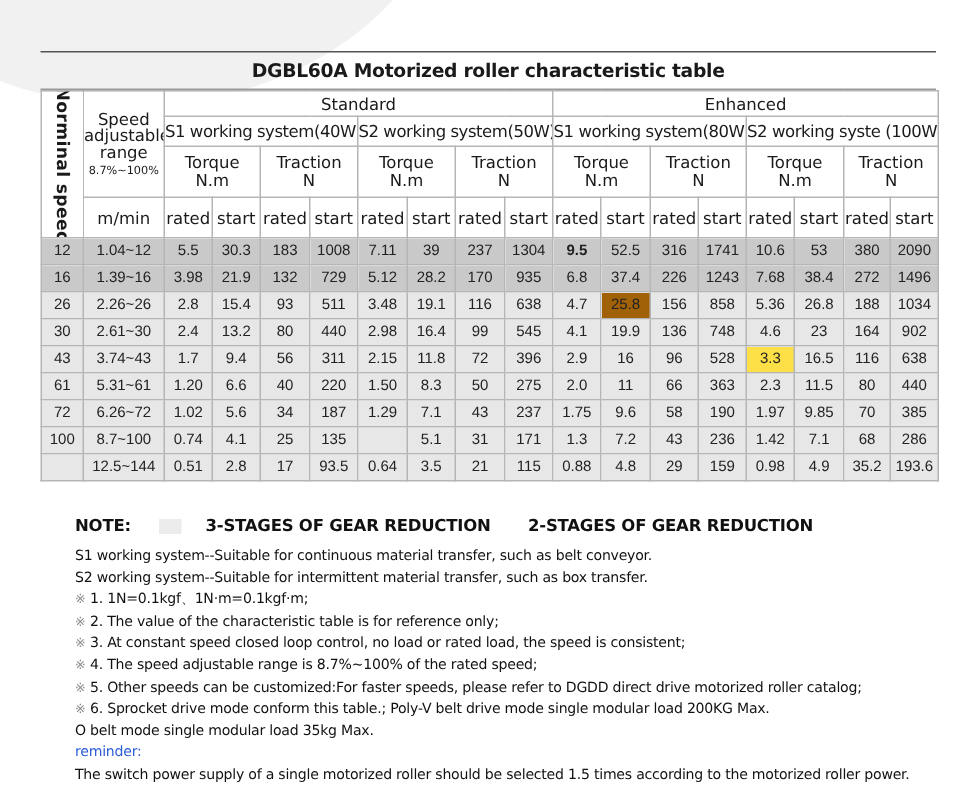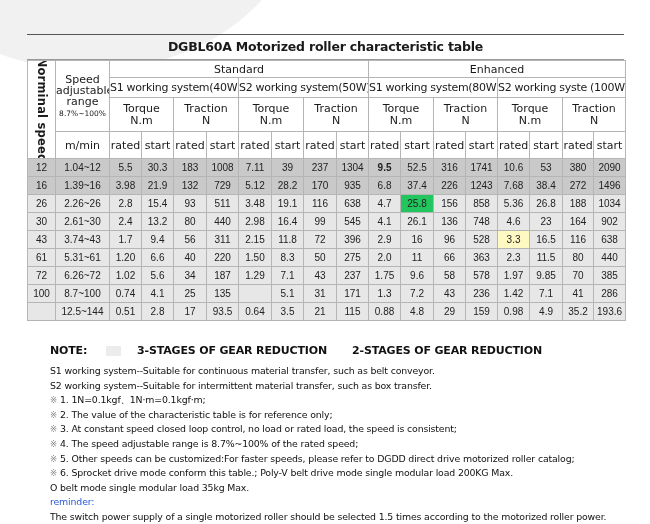--- a/index.html
+++ b/index.html
@@ -163,41 +163,41 @@
           <td style="background: rgb(231, 231, 231);">2.26~26</td>
           <td class="thick-l" style="background: rgb(231, 231, 231);">2.8</td>
           <td style="background: rgb(231, 231, 231);">15.4</td>
           <td style="background: rgb(231, 231, 231);">93</td>
           <td style="background: rgb(231, 231, 231);">511</td>
           <td class="thick-l" style="background: rgb(231, 231, 231);">3.48</td>
           <td style="background: rgb(231, 231, 231);">19.1</td>
           <td style="background: rgb(231, 231, 231);">116</td>
           <td style="background: rgb(231, 231, 231);">638</td>
           <td class="thick-l" style="background: rgb(231, 231, 231);">4.7</td>
-          <td style="background: #22c55e;">25.8</td>
+          <td style="background: #a16207;">25.8</td>
           <td style="background: rgb(231, 231, 231);">156</td>
           <td style="background: rgb(231, 231, 231);">858</td>
           <td class="thick-l" style="background: rgb(231, 231, 231);">5.36</td>
           <td style="background: rgb(231, 231, 231);">26.8</td>
           <td style="background: rgb(231, 231, 231);">188</td>
           <td style="background: rgb(231, 231, 231);">1034</td>
         </tr>
         <tr class="light">
           <td style="background: rgb(231, 231, 231);">30</td>
           <td style="background: rgb(231, 231, 231);">2.61~30</td>
           <td class="thick-l" style="background: rgb(231, 231, 231);">2.4</td>
           <td style="background: rgb(231, 231, 231);">13.2</td>
           <td style="background: rgb(231, 231, 231);">80</td>
           <td style="background: rgb(231, 231, 231);">440</td>
           <td class="thick-l" style="background: rgb(231, 231, 231);">2.98</td>
           <td style="background: rgb(231, 231, 231);">16.4</td>
           <td style="background: rgb(231, 231, 231);">99</td>
           <td style="background: rgb(231, 231, 231);">545</td>
           <td class="thick-l" style="background: rgb(231, 231, 231);">4.1</td>
-          <td style="background: rgb(231, 231, 231);">26.1</td>
+          <td style="background: rgb(231, 231, 231);">19.9</td>
           <td style="background: rgb(231, 231, 231);">136</td>
           <td style="background: rgb(231, 231, 231);">748</td>
           <td class="thick-l" style="background: rgb(231, 231, 231);">4.6</td>
           <td style="background: rgb(231, 231, 231);">23</td>
           <td style="background: rgb(231, 231, 231);">164</td>
           <td style="background: rgb(231, 231, 231);">902</td>
         </tr>
         <tr class="light">
           <td style="background: rgb(231, 231, 231);">43</td>
           <td style="background: rgb(231, 231, 231);">3.74~43</td>
@@ -206,21 +206,21 @@
           <td style="background: rgb(231, 231, 231);">56</td>
           <td style="background: rgb(231, 231, 231);">311</td>
           <td class="thick-l" style="background: rgb(231, 231, 231);">2.15</td>
           <td style="background: rgb(231, 231, 231);">11.8</td>
           <td style="background: rgb(231, 231, 231);">72</td>
           <td style="background: rgb(231, 231, 231);">396</td>
           <td class="thick-l" style="background: rgb(231, 231, 231);">2.9</td>
           <td style="background: rgb(231, 231, 231);">16</td>
           <td style="background: rgb(231, 231, 231);">96</td>
           <td style="background: rgb(231, 231, 231);">528</td>
-          <td class="thick-l" style="background: #fef9c3;">3.3</td>
+          <td class="thick-l" style="background: #fde047;">3.3</td>
           <td style="background: rgb(231, 231, 231);">16.5</td>
           <td style="background: rgb(231, 231, 231);">116</td>
           <td style="background: rgb(231, 231, 231);">638</td>
         </tr>
         <tr class="light">
           <td style="background: rgb(231, 231, 231);">61</td>
           <td style="background: rgb(231, 231, 231);">5.31~61</td>
           <td class="thick-l" style="background: rgb(231, 231, 231);">1.20</td>
           <td style="background: rgb(231, 231, 231);">6.6</td>
           <td style="background: rgb(231, 231, 231);">40</td>
@@ -245,21 +245,21 @@
           <td style="background: rgb(231, 231, 231);">5.6</td>
           <td style="background: rgb(231, 231, 231);">34</td>
           <td style="background: rgb(231, 231, 231);">187</td>
           <td class="thick-l" style="background: rgb(231, 231, 231);">1.29</td>
           <td style="background: rgb(231, 231, 231);">7.1</td>
           <td style="background: rgb(231, 231, 231);">43</td>
           <td style="background: rgb(231, 231, 231);">237</td>
           <td class="thick-l" style="background: rgb(231, 231, 231);">1.75</td>
           <td style="background: rgb(231, 231, 231);">9.6</td>
           <td style="background: rgb(231, 231, 231);">58</td>
-          <td style="background: rgb(231, 231, 231);">578</td>
+          <td style="background: rgb(231, 231, 231);">190</td>
           <td class="thick-l" style="background: rgb(231, 231, 231);">1.97</td>
           <td style="background: rgb(231, 231, 231);">9.85</td>
           <td style="background: rgb(231, 231, 231);">70</td>
           <td style="background: rgb(231, 231, 231);">385</td>
         </tr>
         <tr class="light">
           <td style="background: rgb(231, 231, 231);">100</td>
           <td style="background: rgb(231, 231, 231);">8.7~100</td>
           <td class="thick-l" style="background: rgb(231, 231, 231);">0.74</td>
           <td style="background: rgb(231, 231, 231);">4.1</td>
@@ -268,21 +268,21 @@
           <td class="thick-l" style="background: rgb(231, 231, 231); padding-left: 43px;">0.92</td>
           <td style="background: rgb(231, 231, 231);">5.1</td>
           <td style="background: rgb(231, 231, 231);">31</td>
           <td style="background: rgb(231, 231, 231);">171</td>
           <td class="thick-l" style="background: rgb(231, 231, 231);">1.3</td>
           <td style="background: rgb(231, 231, 231);">7.2</td>
           <td style="background: rgb(231, 231, 231);">43</td>
           <td style="background: rgb(231, 231, 231);">236</td>
           <td class="thick-l" style="background: rgb(231, 231, 231);">1.42</td>
           <td style="background: rgb(231, 231, 231);">7.1</td>
-          <td style="background: rgb(231, 231, 231);">41</td>
+          <td style="background: rgb(231, 231, 231);">68</td>
           <td style="background: rgb(231, 231, 231);">286</td>
         </tr>
         <tr class="light">
           <td style="background: rgb(231, 231, 231); padding-left: 48px;">144</td>
           <td style="background: rgb(231, 231, 231);">12.5~144</td>
           <td class="thick-l" style="background: rgb(231, 231, 231);">0.51</td>
           <td style="background: rgb(231, 231, 231);">2.8</td>
           <td style="background: rgb(231, 231, 231);">17</td>
           <td style="background: rgb(231, 231, 231);">93.5</td>
           <td class="thick-l" style="background: rgb(231, 231, 231);">0.64</td>

